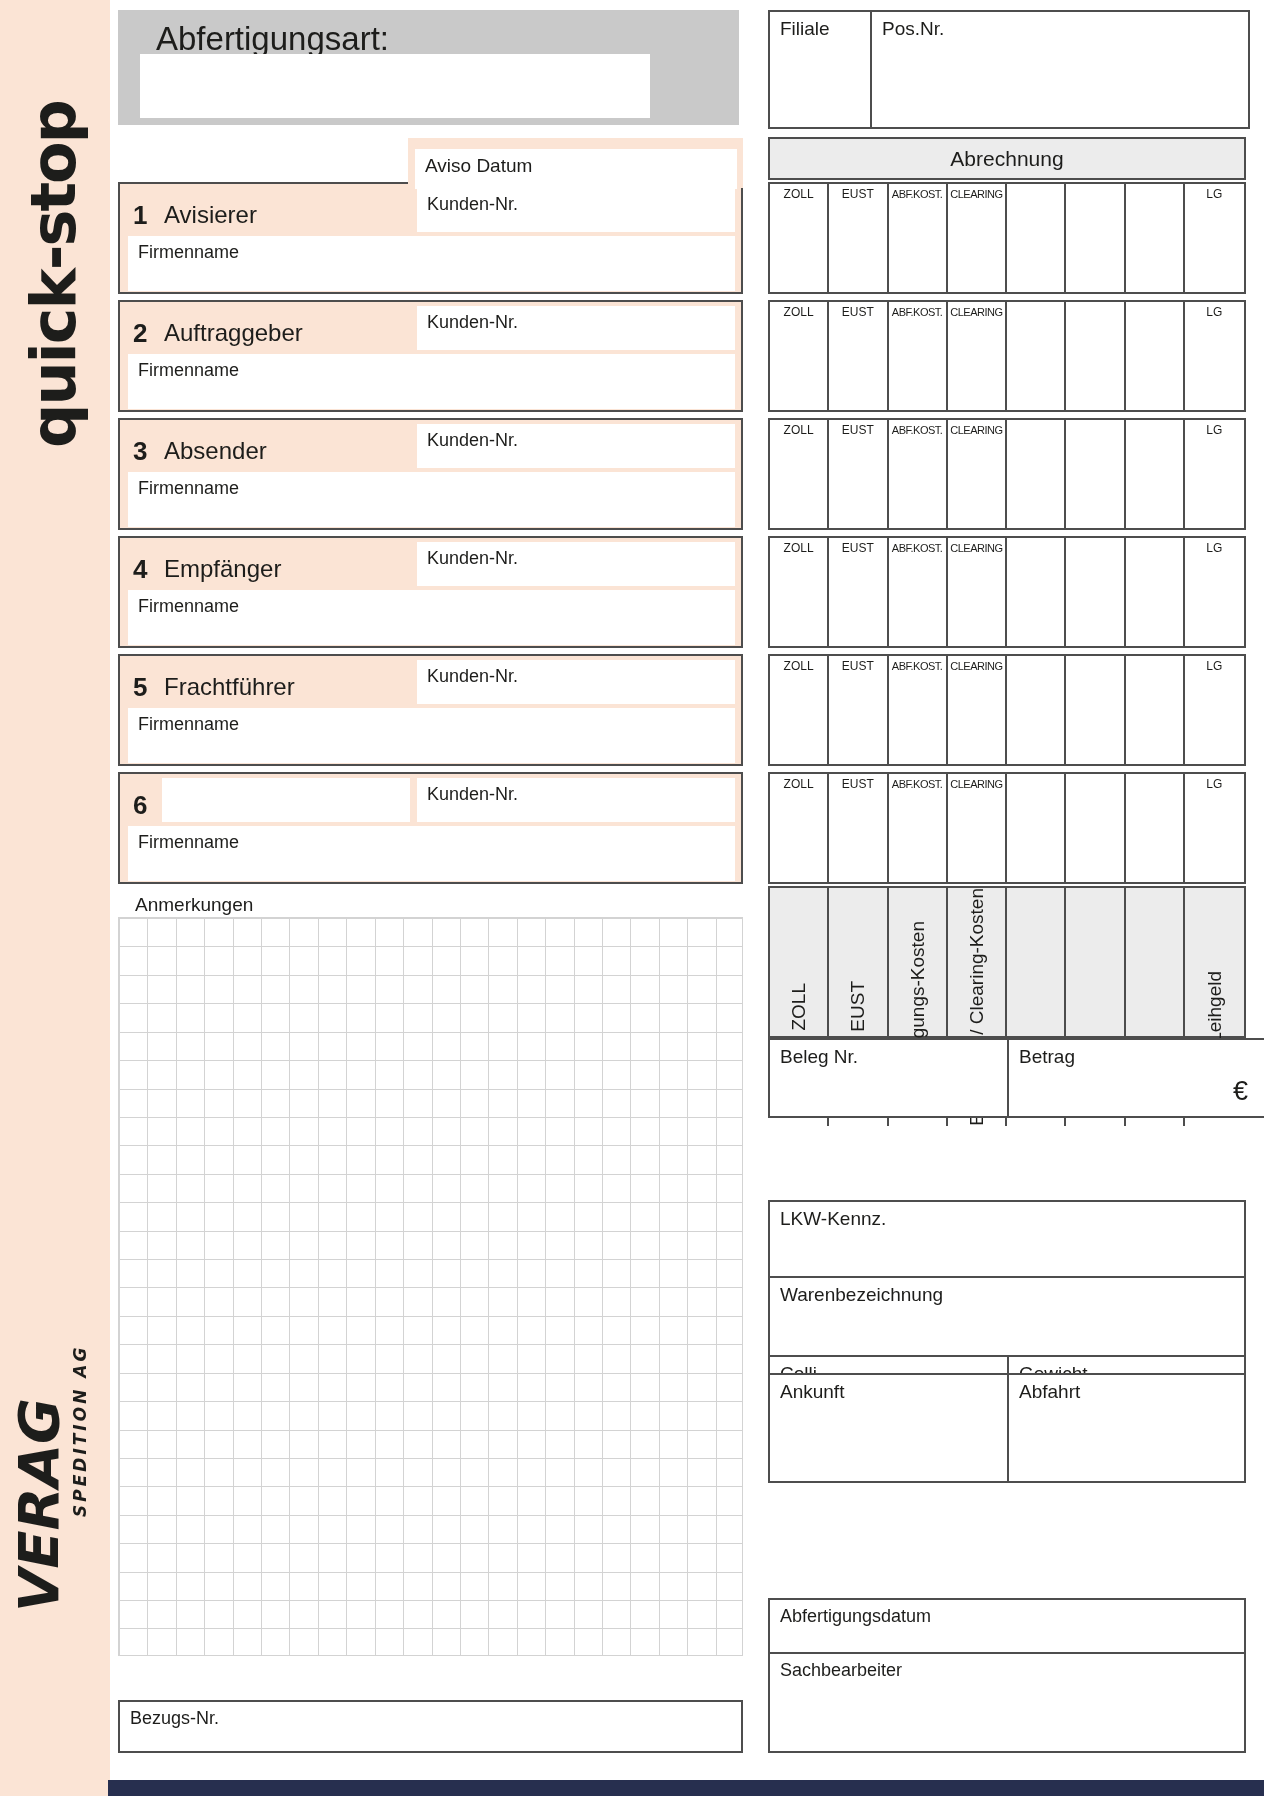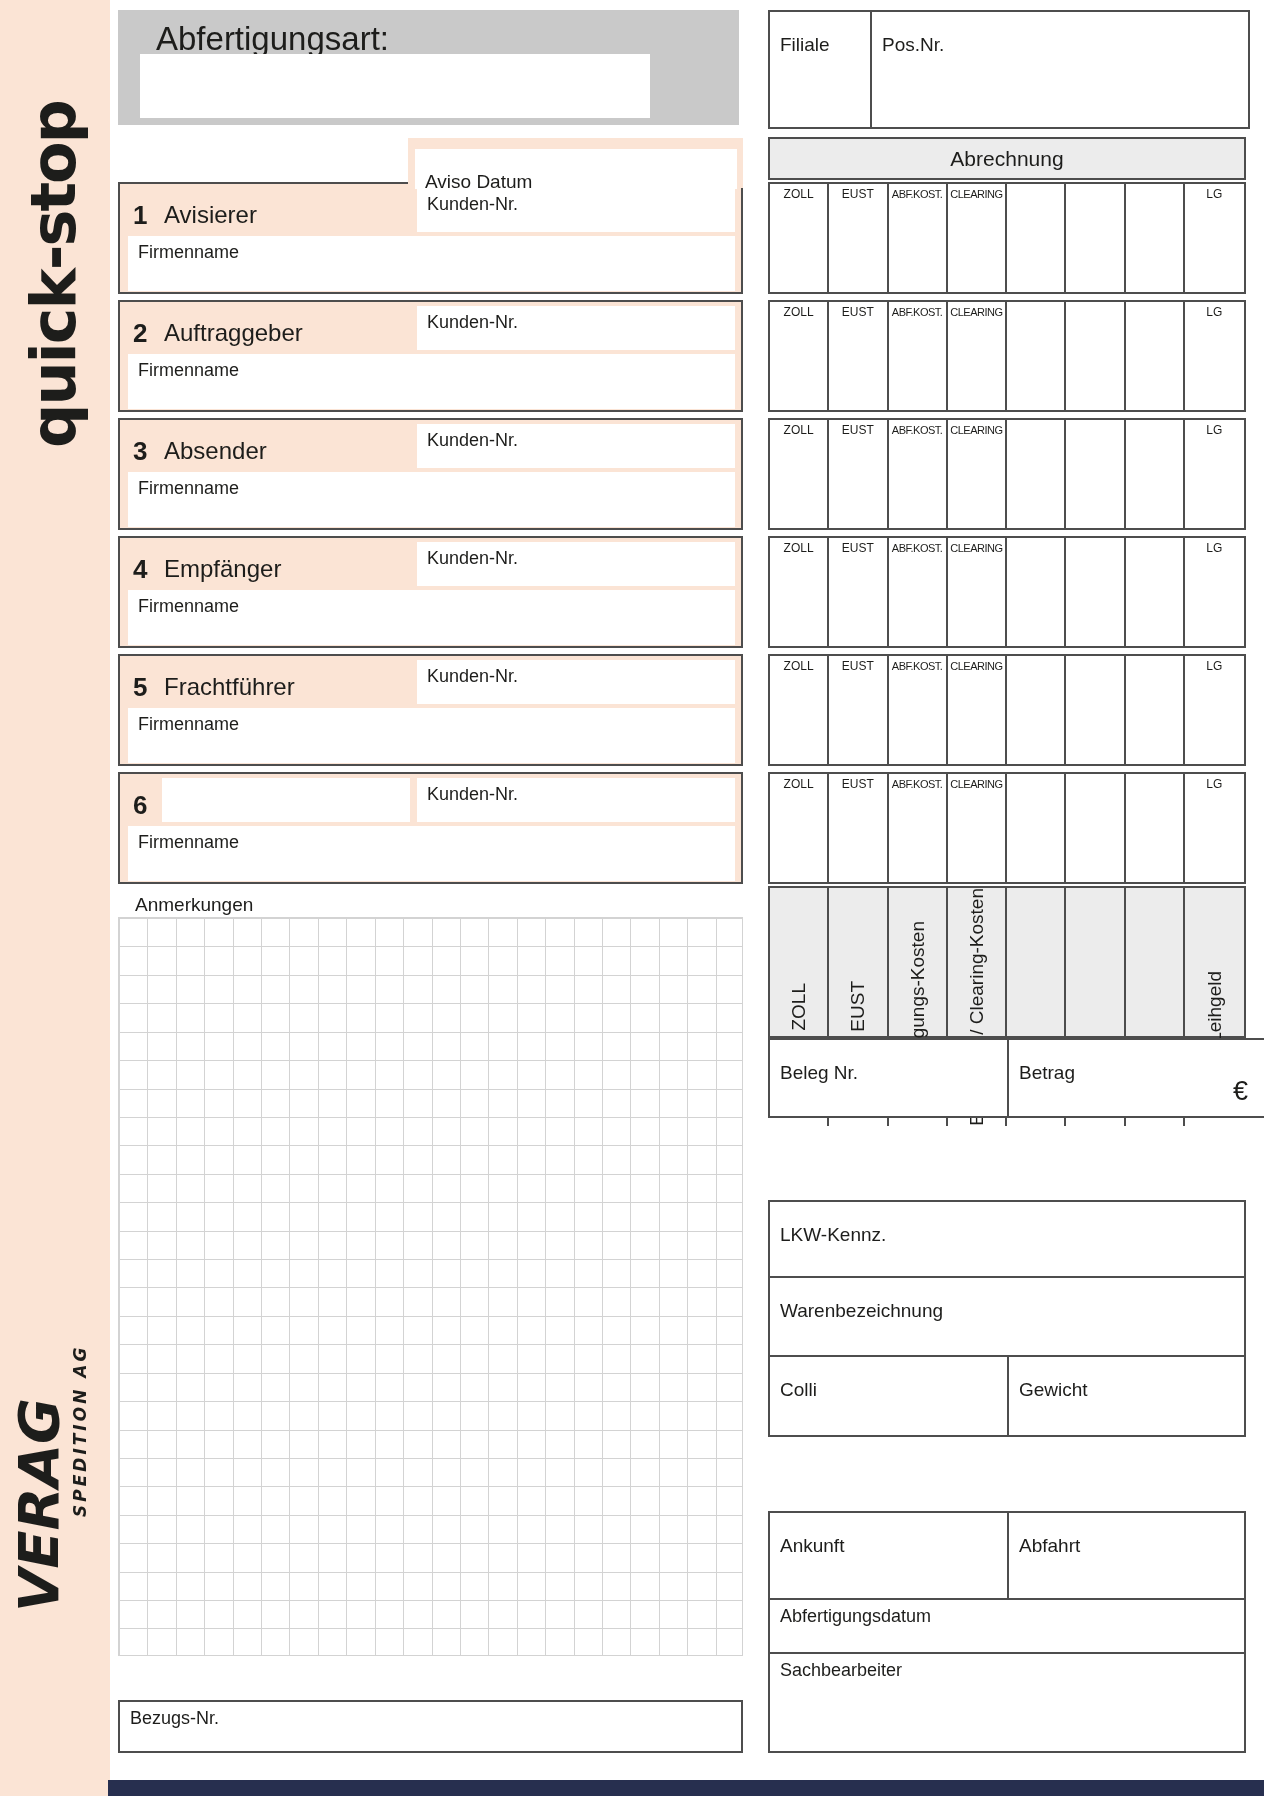--- a/index.html
+++ b/index.html
@@ -15,21 +15,21 @@
   .logo-spedition{position:absolute;left:66px;top:1350px;width:28px;height:162px;
         font-family:"DejaVu Sans",sans-serif;font-weight:bold;font-style:italic;font-size:17px;letter-spacing:3px;color:#1d1d1b;}
   
   .graybox{position:absolute;left:118px;top:10px;width:621px;height:115px;background:#c9c9c9;}
   .graybox-label{position:absolute;left:38px;top:10px;font-size:33px;color:#1d1d1b;}
   .graybox-input{position:absolute;left:22px;top:44px;width:510px;height:64px;background:#ffffff;}
   
   .filiale-box{position:absolute;left:768px;top:10px;width:478px;height:115px;border:2px solid #4d4d4d;background:#fff;}
   .filiale-cell{position:absolute;left:0;top:0;width:100px;height:100%;border-right:2px solid #4d4d4d;}
   .pos-cell{position:absolute;left:102px;top:0;right:0;height:100%;}
-  .flabel{display:block;padding:22px 0 0 10px;font-size:19px;color:#1d1d1b;}
+  .flabel{display:block;padding:6px 0 0 10px;font-size:19px;color:#1d1d1b;}
   
   .aviso{position:absolute;left:408px;top:138px;width:335px;height:50px;background:#fbe4d5;z-index:3;}
   .aviso-field{position:absolute;left:7px;top:11px;width:322px;height:40px;background:#ffffff;}
   
   .party{position:absolute;left:118px;width:625px;height:112px;background:#fbe4d5;border:2px solid #4d4d4d;box-sizing:border-box;}
   .pnum{position:absolute;left:13px;top:16px;font-size:26px;font-weight:bold;}
   .plabel{position:absolute;left:44px;top:17px;font-size:24px;}
   .kunden{position:absolute;left:297px;top:4px;width:318px;height:44px;background:#ffffff;}
   .firma{position:absolute;left:8px;top:52px;width:607px;height:55px;background:#ffffff;}
   .blanklabel{position:absolute;left:42px;top:4px;width:248px;height:44px;background:#ffffff;}
@@ -283,21 +283,21 @@
     <span class="flabel">Warenbezeichnung</span>
   </div>
   <div class="cargo-box" style="top:1355px;height:82px">
     <div class="half-l">
         <span class="flabel">Colli</span>
       </div>
     <div class="half-r">
         <span class="flabel">Gewicht</span>
       </div>
   </div>
-  <div class="cargo-box" style="top:1511px;height:96px">
+  <div class="cargo-box" style="top:1373px;height:110px">
     <div class="half-l">
         <span class="flabel">Ankunft</span>
       </div>
     <div class="half-r">
         <span class="flabel">Abfahrt</span>
       </div>
   </div>
 
   <div class="proc" style="top:1598px;height:56px">
     <span class="flabel-s">Abfertigungsdatum</span>

